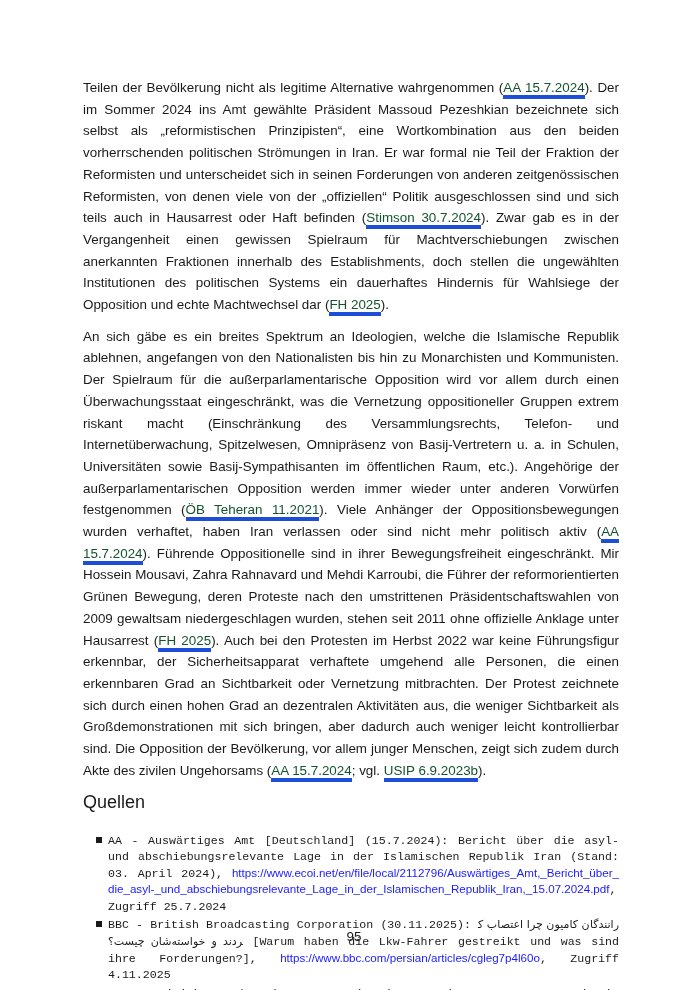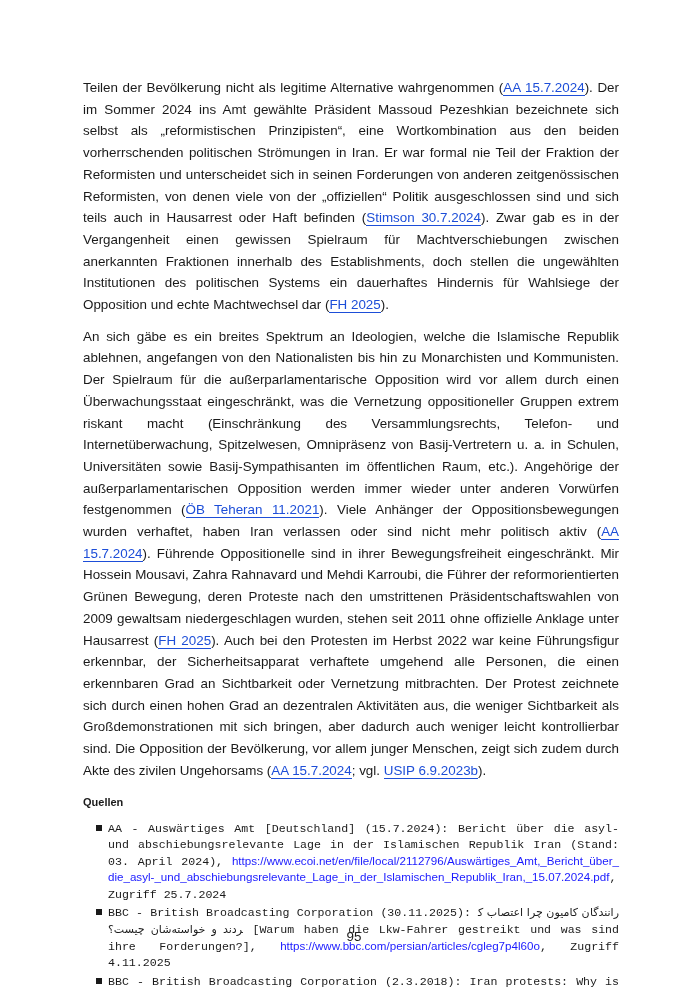--- a/index.html
+++ b/index.html
@@ -1,21 +1,21 @@
 <!DOCTYPE html>
 <html><head>
 <meta charset="utf-8">
 <style>
   html, body { margin: 0; padding: 0; background: #ffffff; }
   body { width: 700px; height: 990px; position: relative; overflow: hidden;
          font-family: "Liberation Sans", sans-serif; color: #1a1a1a; }
   .page { position: absolute; left: 83px; top: 77px; width: 536px; }
   .para { font-size: 13.4px; line-height: 21.7px; text-align: justify; margin: 0 0 10px 0; hyphens: manual; }
-  .cite { border-bottom: 1px solid #1d4ed8; text-decoration: none; color: #1d4ed8; cursor: pointer; }
-  .heading { font-size: 11px; line-height: 20px; margin: 0 0 8px 0; font-weight: bold; }
+  .cite { border-bottom: 4px solid #1d4ed8; text-decoration: none; color: #14532d; cursor: pointer; }
+  .heading { font-size: 18px; line-height: 20px; margin: 0 0 20px 0; }
   ul.refs { list-style: none; margin: 0; padding: 0 0 0 13px; }
   ul.refs li { position: relative; padding-left: 12px; font-size: 11.6px; line-height: 15.6px; margin: 0 0 2px 0; text-align: justify; word-break: break-all; }
   ul.refs li .bullet { position: absolute; left: 0; top: 5px; width: 6px; height: 6px; background: #1a1a1a; }
   ul.refs li .txt { word-break: normal; font-family: Liberation Mono, monospace; }
   ul.refs a { color: #1a1aff; text-decoration: none; word-break: break-all; }
   .rtl { direction: rtl; unicode-bidi: embed; font-family: "DejaVu Sans", sans-serif; font-size: 11px; }
   .pagenum { position: absolute; top: 929px; left: 4px; width: 700px; text-align: center; font-size: 13.4px; }
 </style>
 </head>
 <body>

